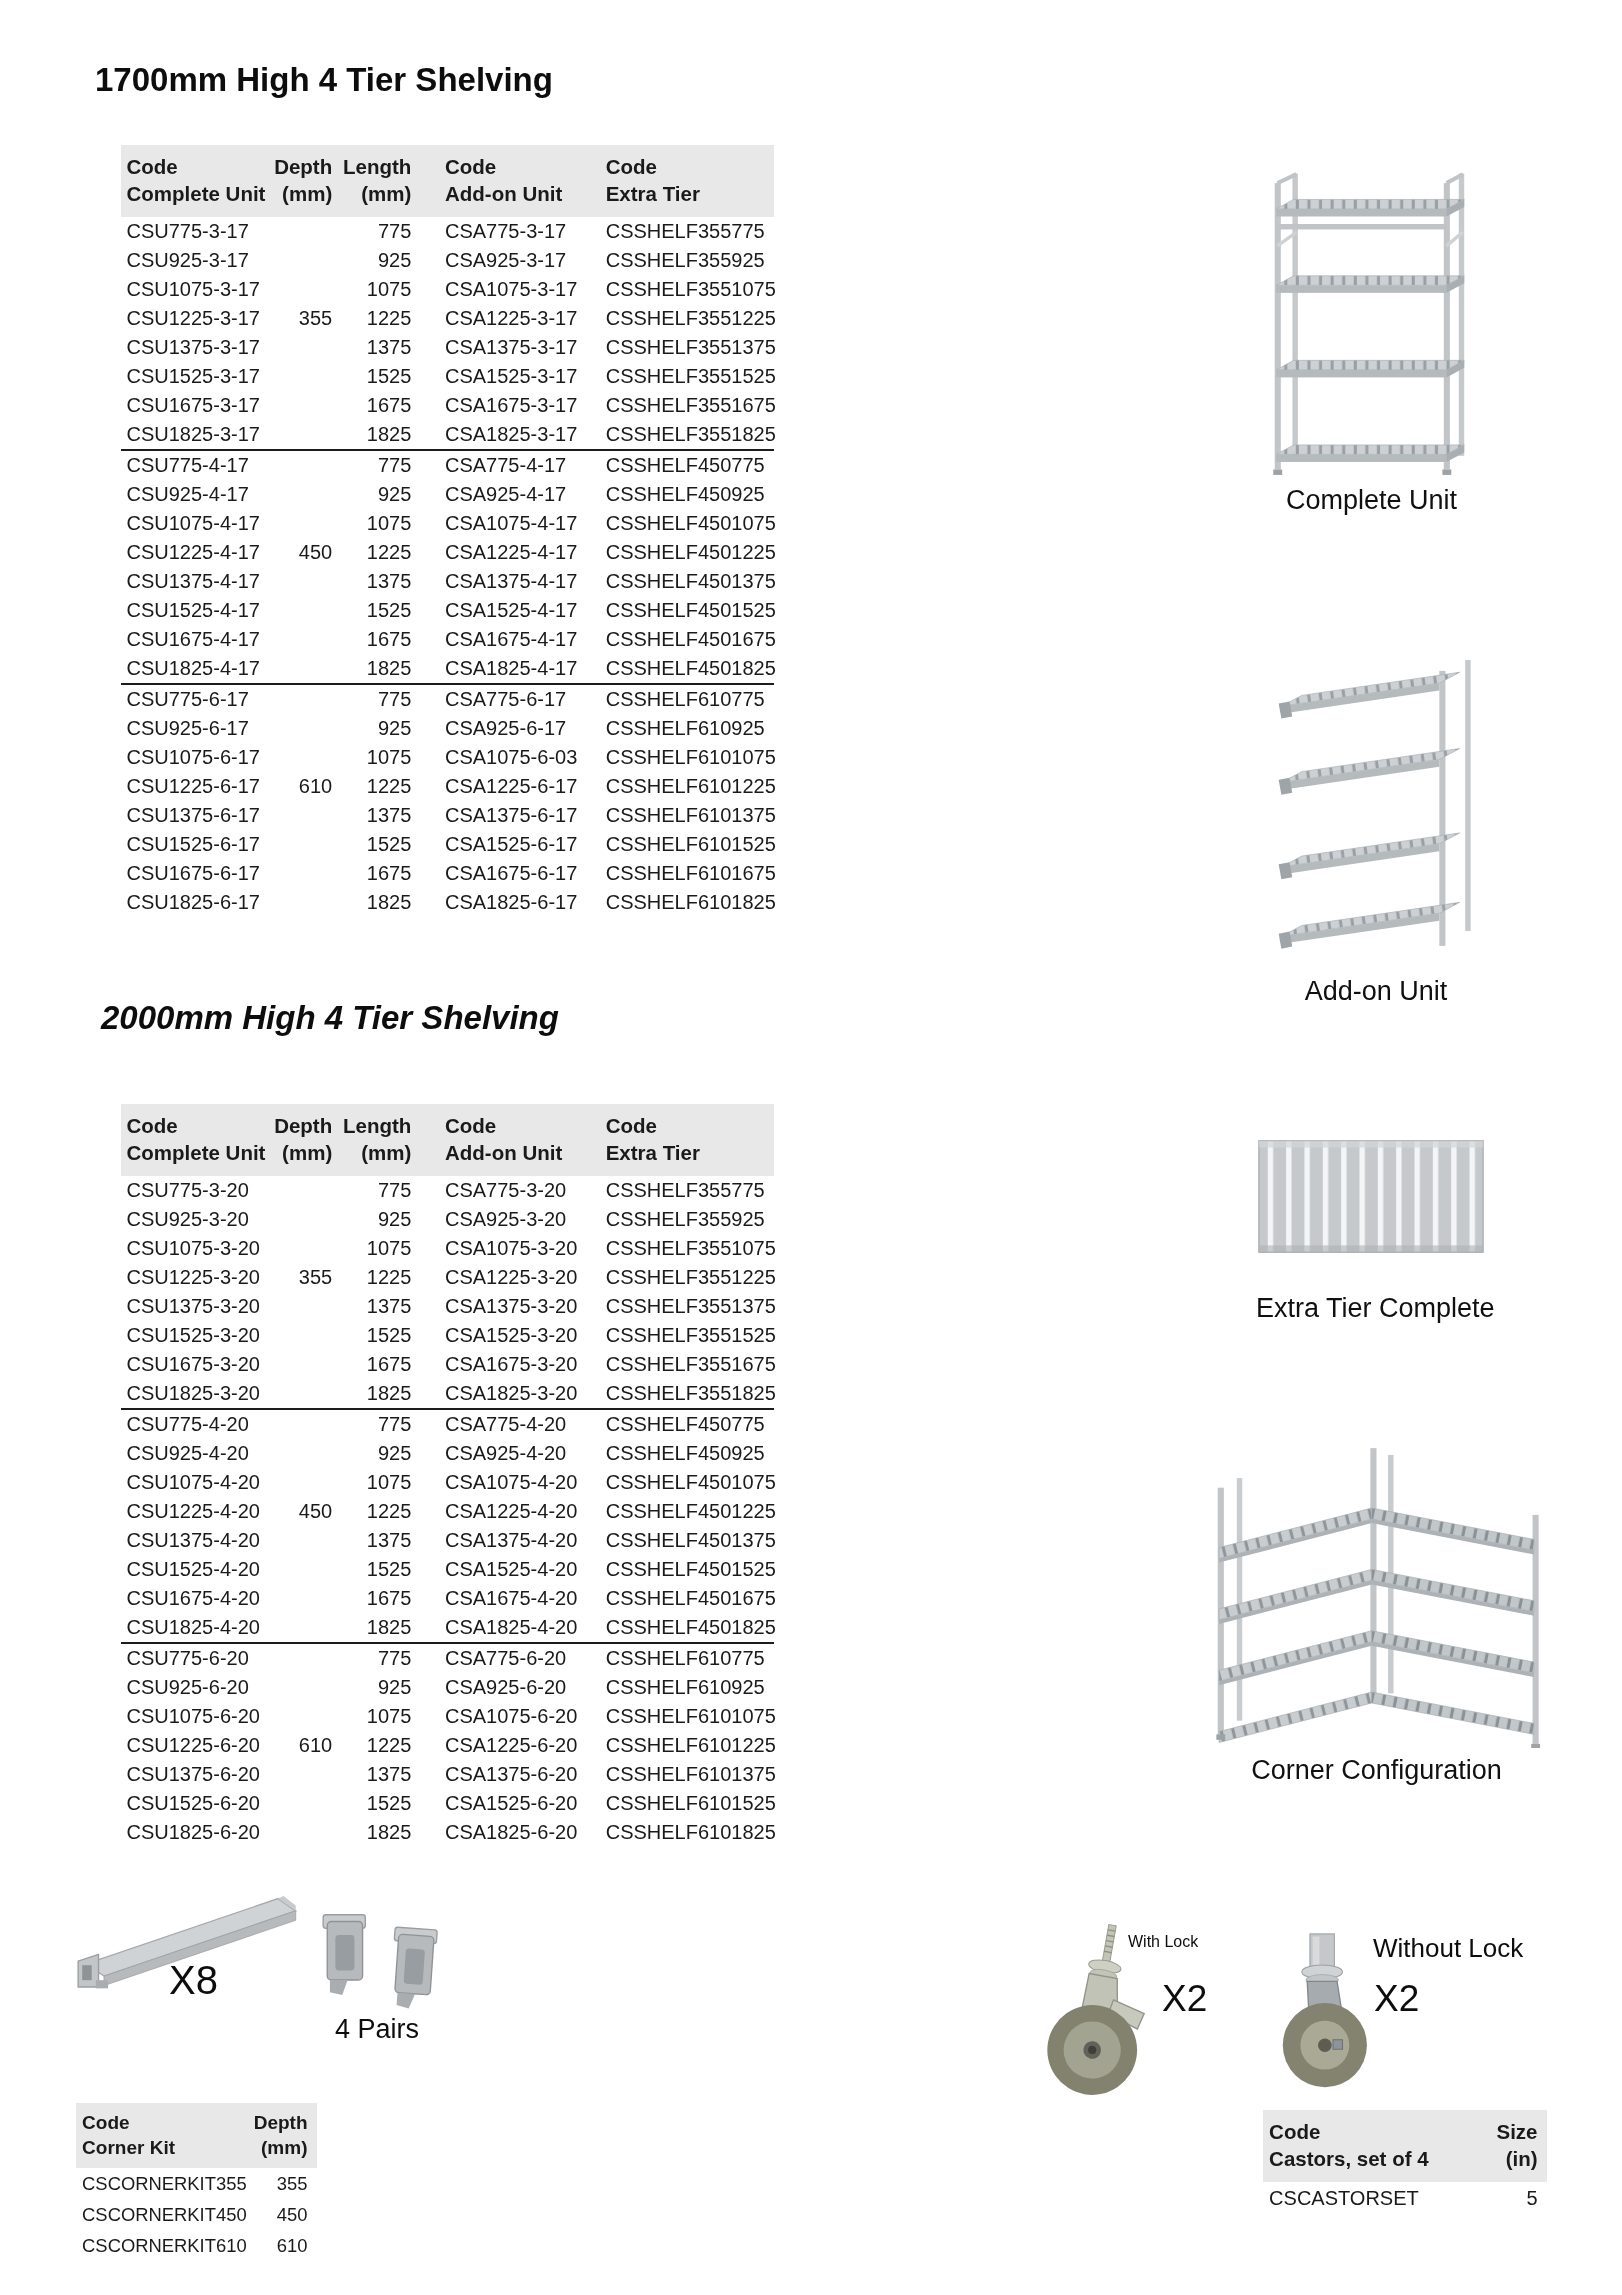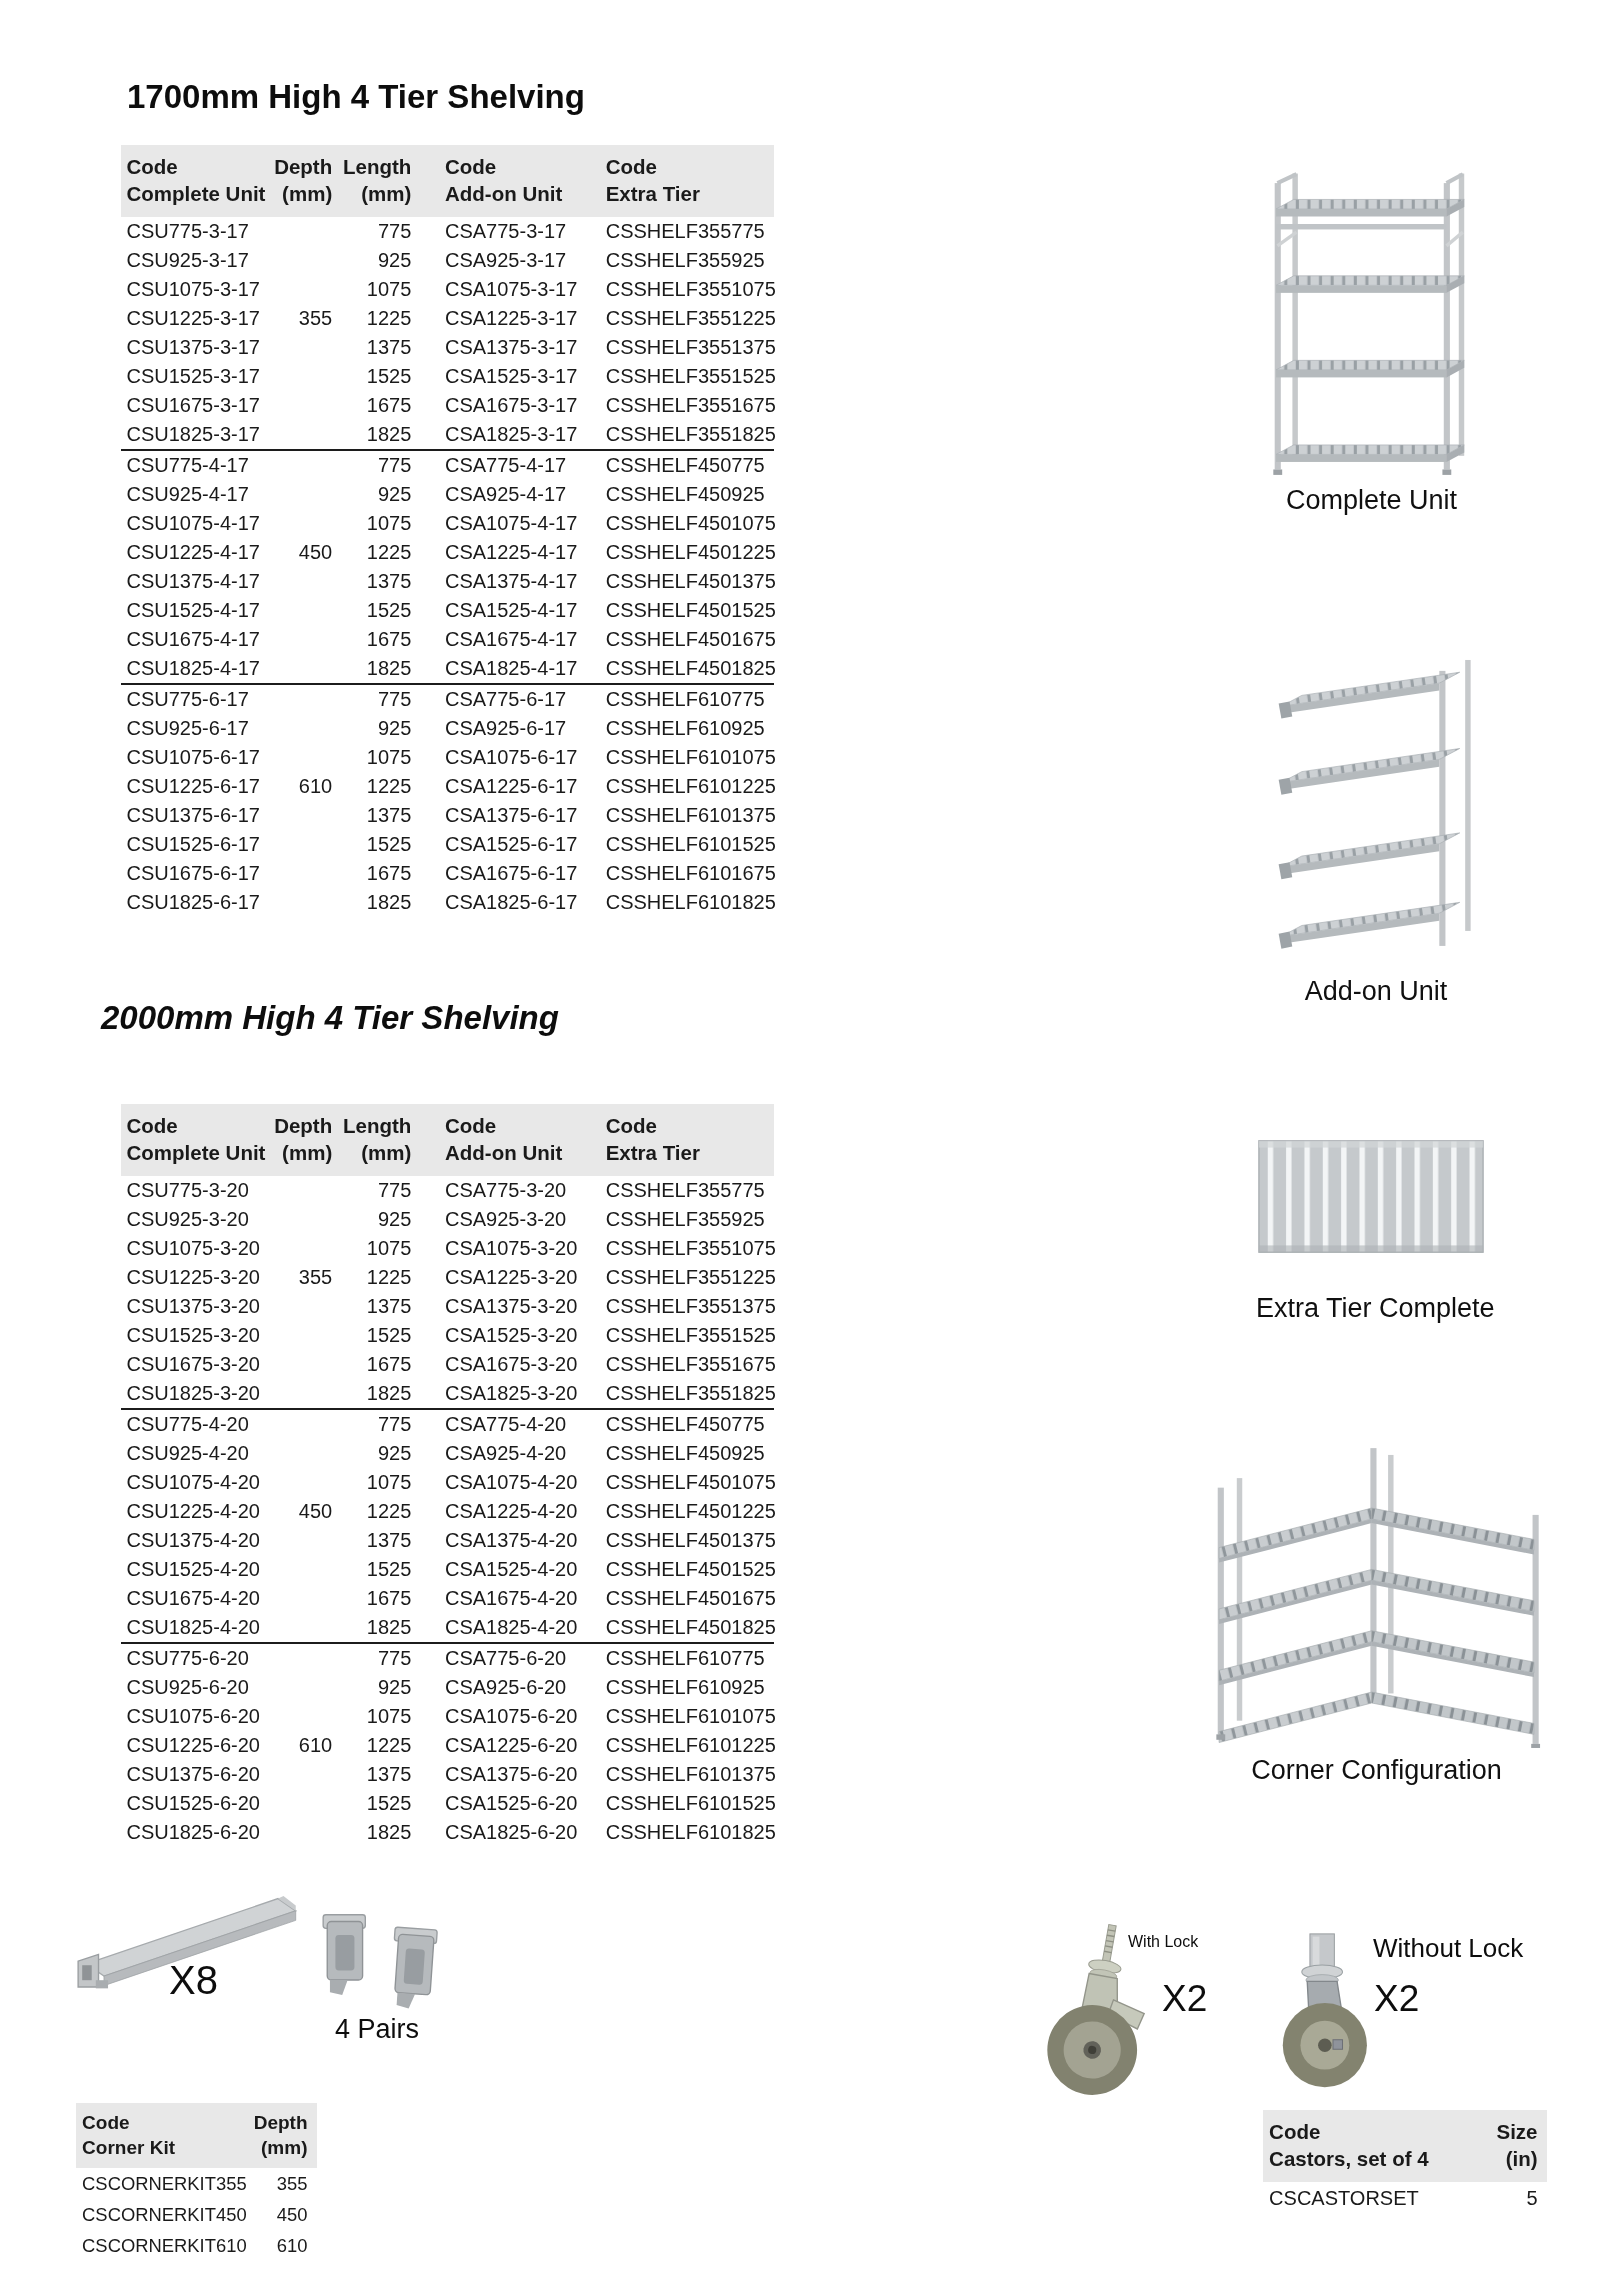--- a/index.html
+++ b/index.html
@@ -60,21 +60,21 @@
   #fig-corner        { left:1200px; top:1444px; }
   #cap-corner        { left:1200px; top:1755px; width:353px; }
   #fig-bracket       { left:75px;  top:1885px; }
   #fig-clips         { left:315px;  top:1912px; }
   #fig-castor-lock   { left:1042px; top:1921px; }
   #fig-castor-nolock { left:1276px; top:1931px; }
 </style>
 </head>
 <body>
 
-<div class="abs title" style="left:95px; top:78px;margin-left:32px;">1700mm High 4 Tier Shelving</div>
+<div class="abs title" style="left:95px; top:61px;">1700mm High 4 Tier Shelving</div>
 
 <div class="abs title" style="left:101px; top:999px;font-style:italic;">2000mm High 4 Tier Shelving</div>
 
 <table class="big" id="table-1700">
   <colgroup>
       <col style="width:153px">
       <col style="width:65px">
       <col style="width:75px">
       <col style="width:189px">
       <col style="width:171px">
@@ -231,21 +231,21 @@
         <td class="c1">CSU925-6-17</td>
         <td class="c2"></td>
         <td class="c3">925</td>
         <td class="c4">CSA925-6-17</td>
         <td class="c5">CSSHELF610925</td>
       </tr>
       <tr>
         <td class="c1">CSU1075-6-17</td>
         <td class="c2"></td>
         <td class="c3">1075</td>
-        <td class="c4">CSA1075-6-17</td>
+        <td class="c4">CSA1075-6-03</td>
         <td class="c5">CSSHELF6101075</td>
       </tr>
       <tr>
         <td class="c1">CSU1225-6-17</td>
         <td class="c2">610</td>
         <td class="c3">1225</td>
         <td class="c4">CSA1225-6-17</td>
         <td class="c5">CSSHELF6101225</td>
       </tr>
       <tr>

